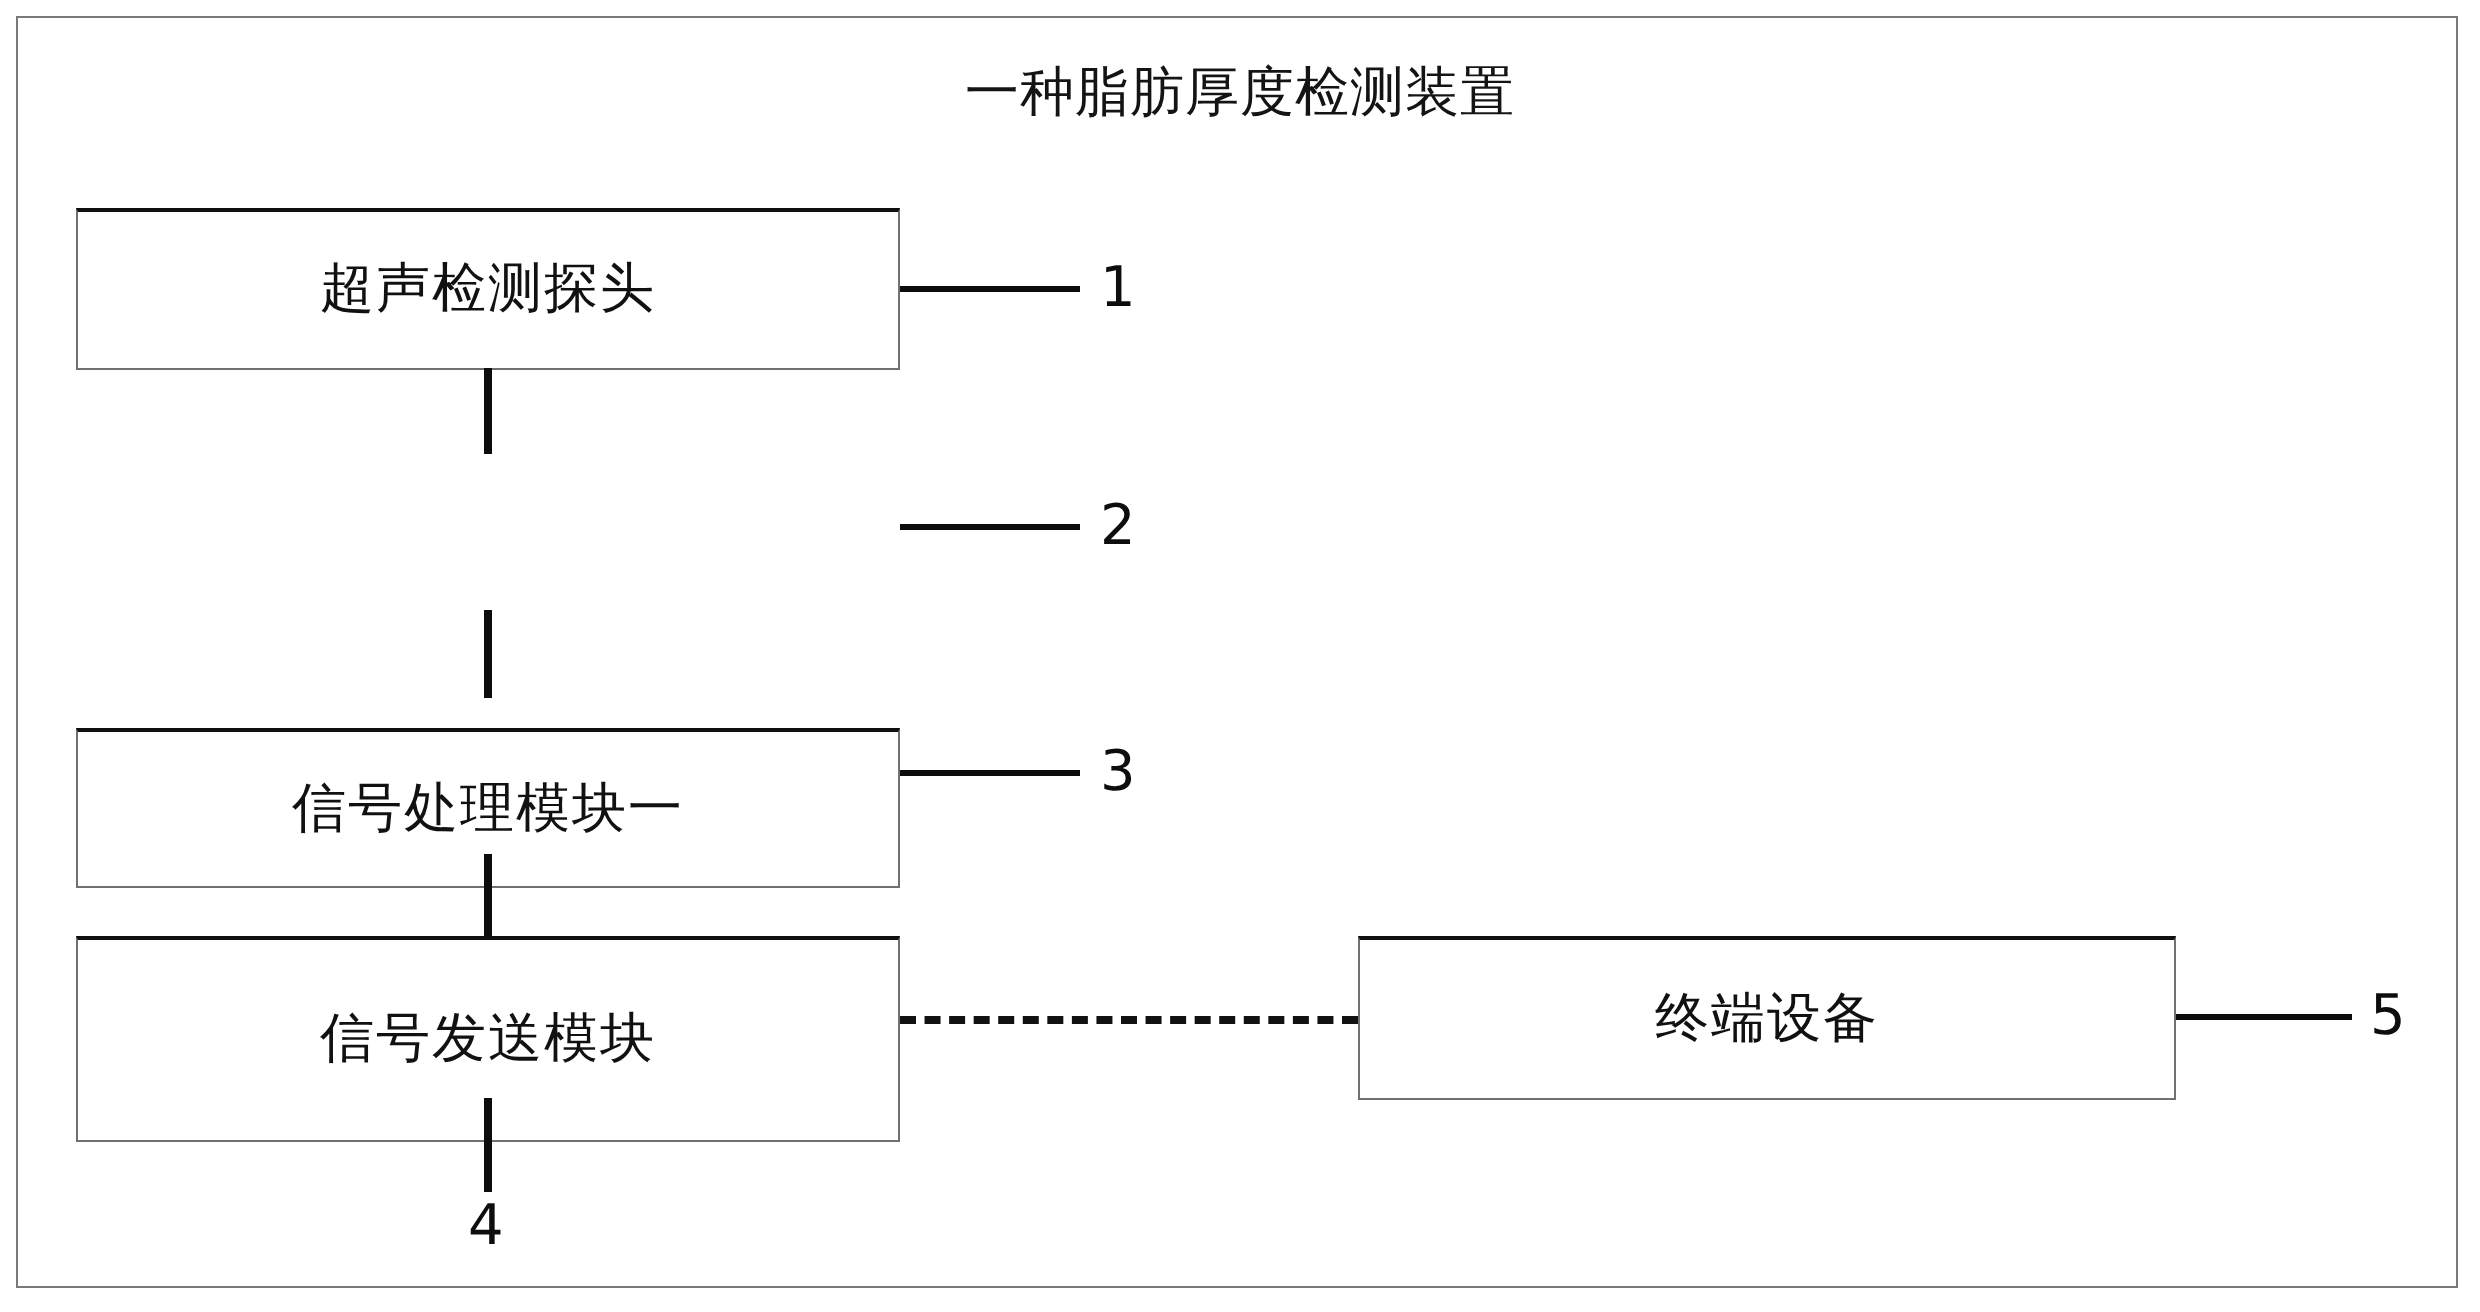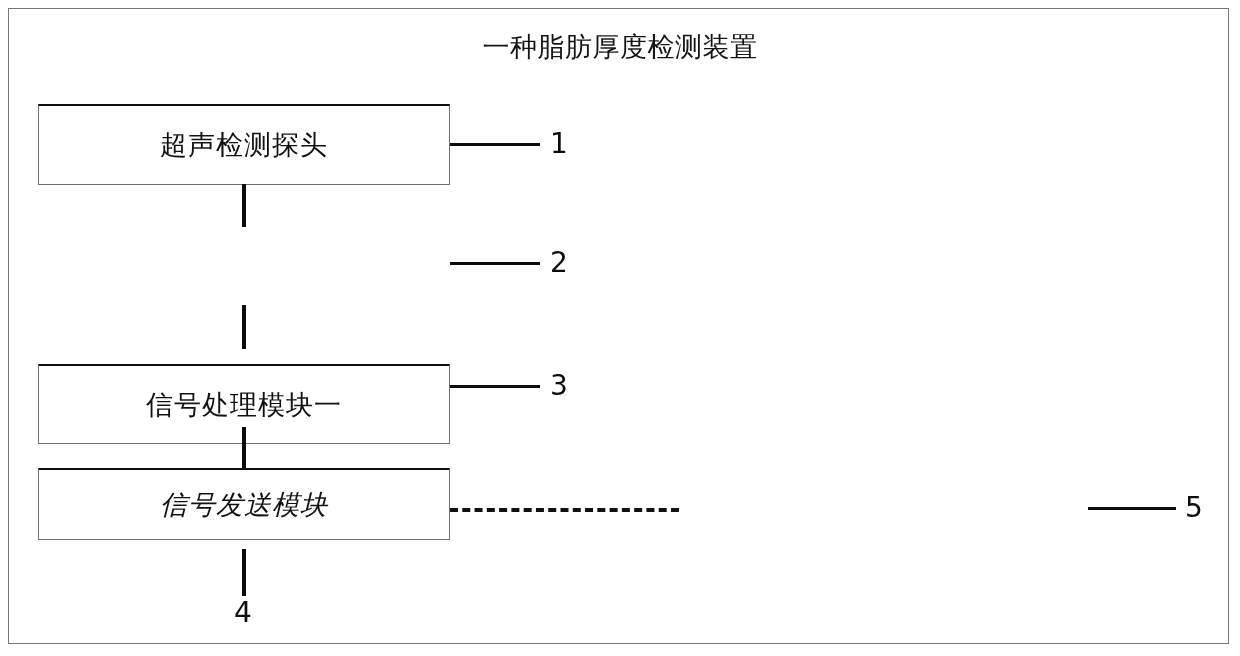--- a/index.html
+++ b/index.html
@@ -109,25 +109,28 @@
   <div class="v-connector" style="left:242px; top:305px; height:44px;"></div>
 
   <div class="node-box" style="left:38px; top:364px; width:412px; height:80px;">
     <span class="node-label">信号处理模块一</span>
   </div>
   <div class="leader-line" style="left:450px; top:385px; width:90px;"></div>
   <div class="ref-num" style="left:550px; top:371px;">3</div>
 
   <div class="v-connector" style="left:242px; top:427px; height:42px;"></div>
 
-  <div class="node-box" style="left:38px; top:468px; width:412px; height:72px;font-style:italic;">
+  <div class="node-box" style="left:38px; top:468px; width:412px; height:103px;">
     <span class="node-label">信号发送模块</span>
   </div>
 
   <div class="v-connector" style="left:242px; top:549px; height:47px;"></div>
   <div class="ref-num" style="left:234px; top:598px;">4</div>
 
   <div class="dashed-link" style="left:450px; top:508px; width:229px;"></div>
 
+  <div class="node-box" style="left:679px; top:468px; width:409px; height:82px;">
+    <span class="node-label">终端设备</span>
+  </div>
   <div class="leader-line" style="left:1088px; top:507px; width:88px;"></div>
   <div class="ref-num" style="left:1185px; top:493px;">5</div>
 
 </div>
 
 </body></html>

